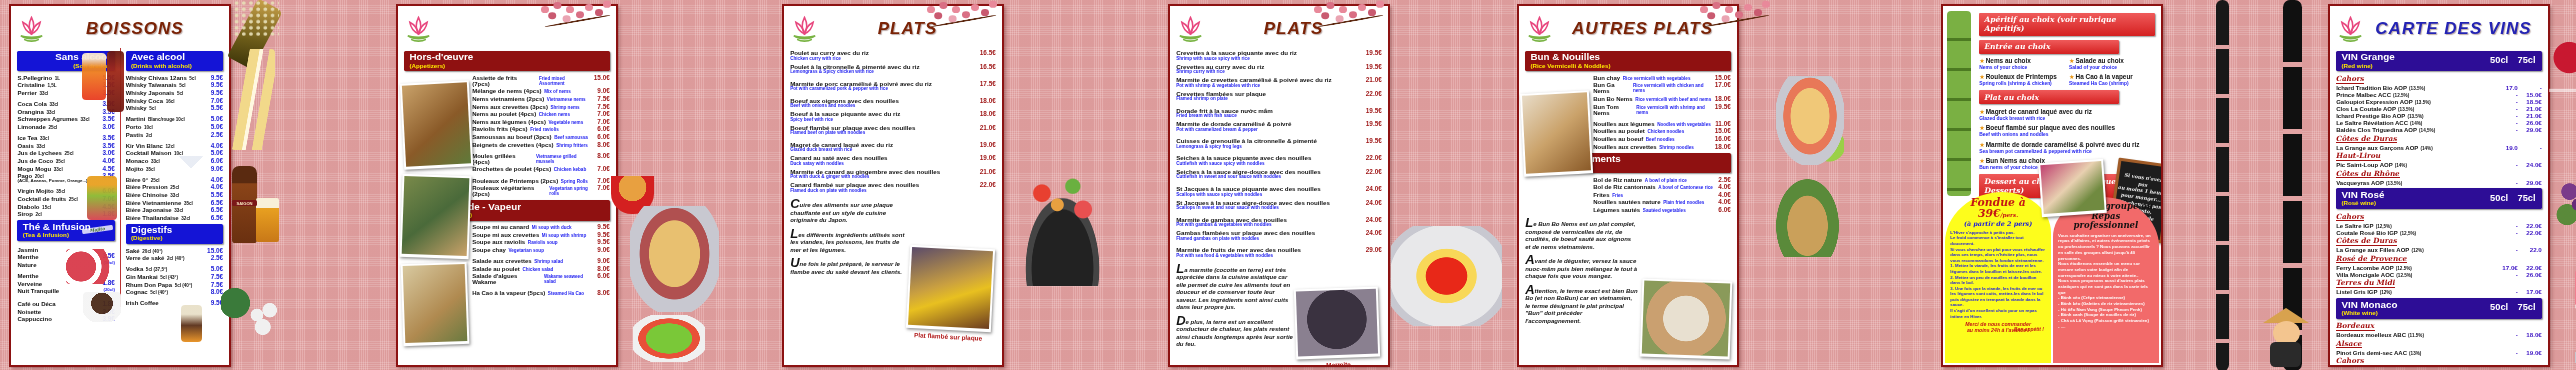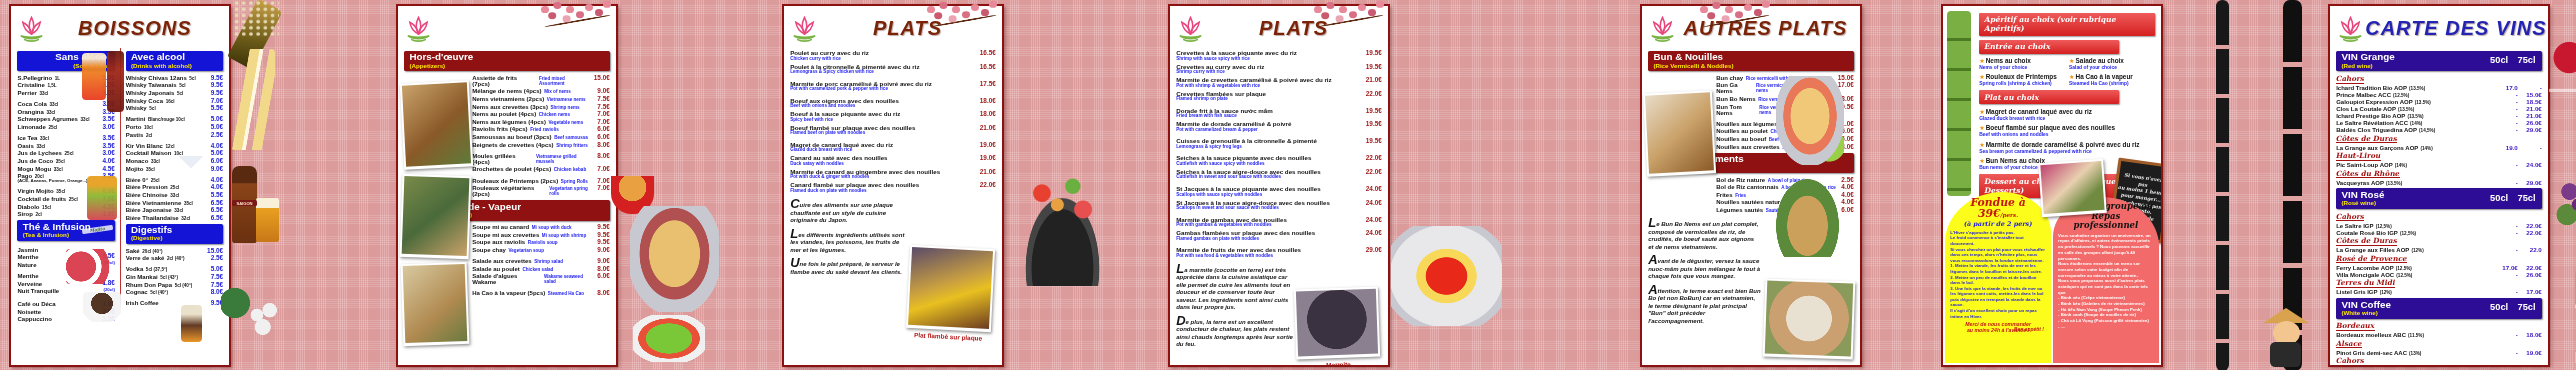--- a/index.html
+++ b/index.html
@@ -8,21 +8,21 @@
        background:#e2a3a3;
        background-image:
          repeating-linear-gradient(0deg,rgba(255,255,255,.16) 0 0.5px,rgba(0,0,0,0) 0.5px 2.1px),
          repeating-linear-gradient(90deg,rgba(255,255,255,.12) 0 0.5px,rgba(170,90,90,.10) 0.5px 2.1px);}
   .stage{position:absolute;inset:0;}
   .card{position:absolute;top:4.1px;width:222px;height:363px;background:#fff;
         border:2.1px solid #8c1212;box-shadow:1.5px 2.1px 3.6px rgba(80,20,20,.45);box-sizing:border-box;}
   .inner{position:relative;width:100%;height:100%;padding:3.1px 6.2px;box-sizing:border-box;overflow:hidden;}
   .hdr{display:flex;align-items:center;height:39px;}
   .lotus{width:29px;height:28px;flex:none;}
-  .title{flex:1;text-align:center;font-weight:800;font-style:italic;font-size:20px;letter-spacing:1px;
+  .title{flex:1;text-align:center;font-weight:800;font-style:italic;font-size:17px;letter-spacing:1px;
          text-shadow:1px 1px 1px rgba(60,10,0,.35);white-space:nowrap;}
   .title.script{font-family:"DejaVu Serif",serif;font-size:17.5px;letter-spacing:0;}
   .banner{position:relative;display:block;border-radius:1.5px;padding:1.5px 5.2px 2.1px;margin:2.6px 0 2.1px;
           box-shadow:1px 1px 1.5px rgba(0,0,0,.45);}
   .bl{display:inline-block;font-weight:700;font-size:9.8px;color:#fff;line-height:1.05;}
   .bs{display:block;font-weight:700;font-size:6.2px;color:#ffe800;line-height:1.1;}
   .bcols{position:absolute;right:6.2px;top:4.1px;display:flex;gap:9.3px;color:#fff;font-weight:800;font-size:9.3px;}
   .cols{display:flex;gap:5.2px;align-items:flex-start;}
   .col{flex:1;min-width:0;}
   .col+.col{border-left:1px solid #b33;padding-left:4.6px;}
@@ -752,21 +752,21 @@
         <div class="notes" style="padding-right: 88px;">
           <p class="note"><span class="dc">L</span><span>a marmite (cocotte en terre) est très appréciée dans la cuisine asiatique car elle permet de cuire les aliments tout en douceur et de conserver toute leur saveur. Les ingrédients sont ainsi cuits dans leur propre jus.</span></p>
           <p class="note"><span class="dc">D</span><span>e plus, la terre est un excellent conducteur de chaleur, les plats restent ainsi chauds longtemps après leur sortie du feu.</span></p>
         </div>
         <div class="photo" style="left: 125px; top: 282px; width: 80px; height: 65px; transform: rotate(-2deg); z-index: 2;">
           <div class="ph" style="background: radial-gradient(circle at 50% 45%, rgb(58, 50, 64) 0px, rgb(58, 50, 64) 55%, rgb(138, 128, 144) 56%);"></div>
           <div class="pcap">Marmite</div>
         </div>
       </div>
     </article>
-    <article class="card" style="left: 1640px;">
+    <article class="card" style="left: 1517px;">
       <div class="inner">
         <div class="hdr">
           <div class="lotus"><svg viewBox="0 0 60 56" width="29" height="28">
               <g fill="none" stroke="#e8487f" stroke-width="3.2" stroke-linecap="round">
                 <path d="M30 4 C24 16 24 28 30 38 C36 28 36 16 30 4 Z"></path>
                 <path d="M12 14 C14 26 20 34 30 38 C28 28 22 19 12 14 Z"></path>
                 <path d="M48 14 C46 26 40 34 30 38 C32 28 38 19 48 14 Z"></path>
               </g>
               <g fill="none" stroke="#79b343" stroke-width="3.4" stroke-linecap="round">
                 <path d="M8 42 C16 50 44 50 52 42 C44 46 16 46 8 42 Z"></path>
@@ -1034,21 +1034,21 @@
         </div><div class="wrow">
           <span class="wnm">Villa Moncigale AOC</span>
           <span class="wpct">(12.5%)</span>
           <span class="c5" style="color: rgb(61, 20, 196);">-</span>
           <span class="c7" style="color: rgb(61, 20, 196);">26.0€</span>
         </div><div class="region">Terres du Midi</div><div class="wrow">
           <span class="wnm">Listel Gris IGP</span>
           <span class="wpct">(12%)</span>
           <span class="c5" style="color: rgb(61, 20, 196);">-</span>
           <span class="c7" style="color: rgb(61, 20, 196);">17.0€</span>
-        </div><div class="banner" style="background: linear-gradient(rgb(45, 13, 150), rgb(45, 13, 150));"><span class="bl">VIN Coffee</span><span class="bs">(White wine)</span><span class="bcols">
+        </div><div class="banner" style="background: linear-gradient(rgb(45, 13, 150), rgb(45, 13, 150));"><span class="bl">VIN Monaco</span><span class="bs">(White wine)</span><span class="bcols">
             <span class="c50">50cl</span>
             <span class="c75">75cl</span>
           </span></div><div class="region">Bordeaux</div><div class="wrow">
           <span class="wnm">Bordeaux moelleux ABC</span>
           <span class="wpct">(11.5%)</span>
           <span class="c5" style="color: rgb(61, 20, 196);">-</span>
           <span class="c7" style="color: rgb(61, 20, 196);">18.0€</span>
         </div><div class="region">Alsace</div><div class="wrow">
           <span class="wnm">Pinot Gris demi-sec AAC</span>
           <span class="wpct">(13%)</span>

